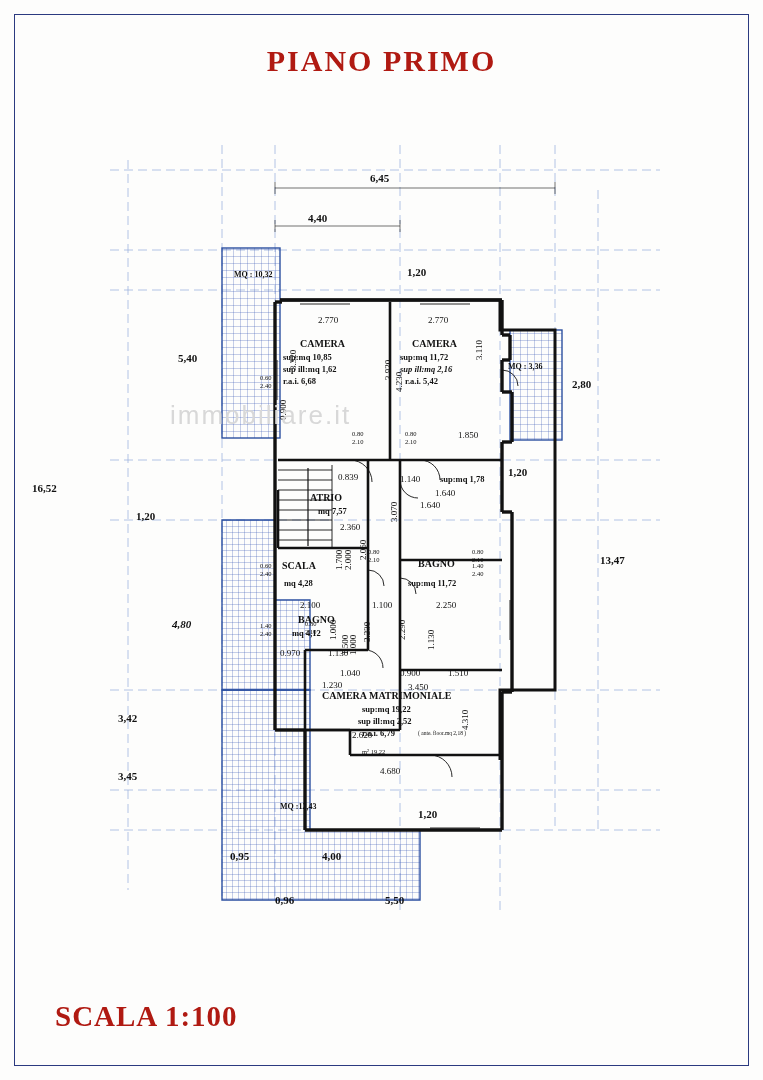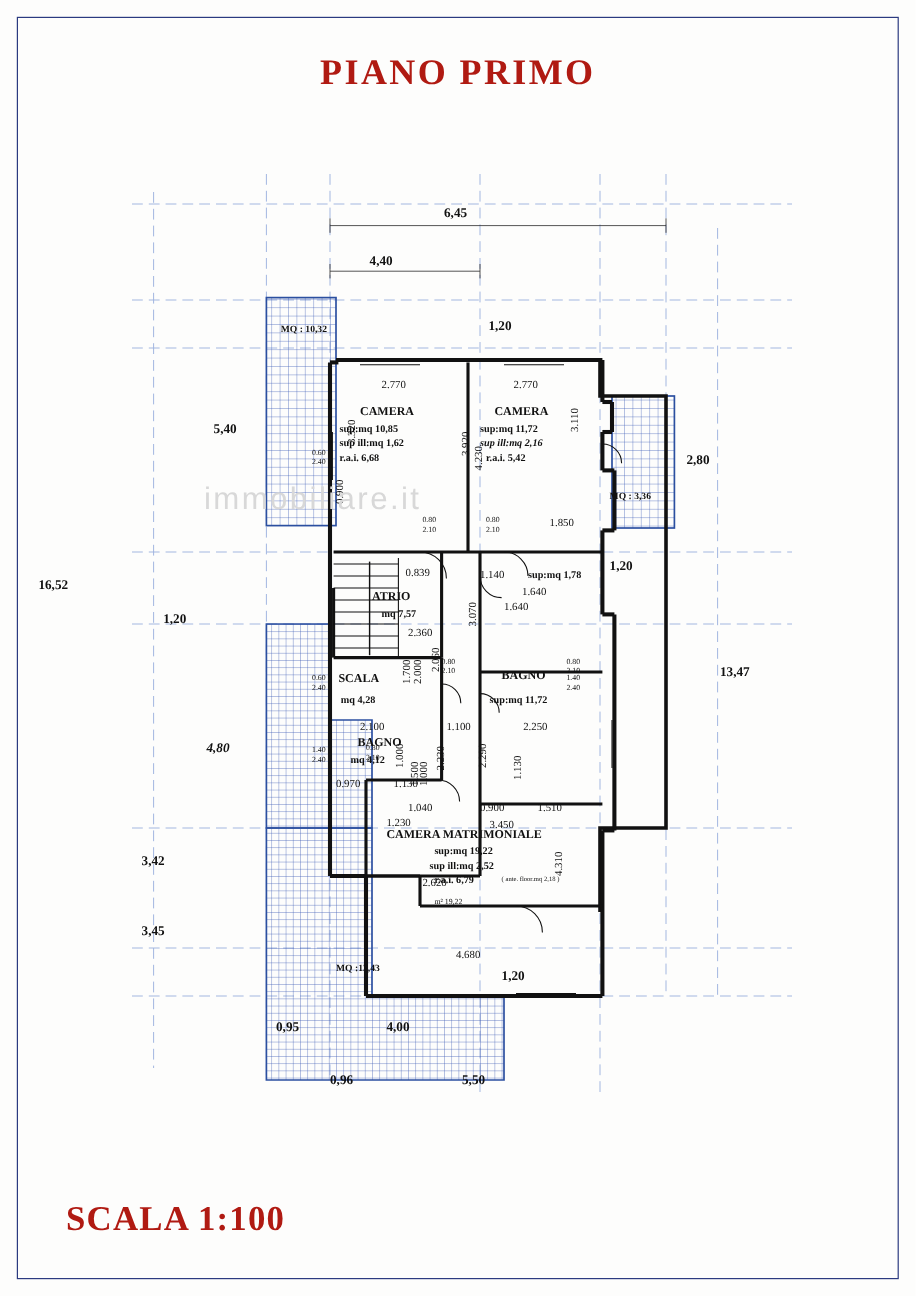--- a/index.html
+++ b/index.html
@@ -246,21 +246,21 @@
     <div class="txt dim-b" style="left:500px;top:424px;">13,47</div>
     <div class="txt dim-b" style="left:408px;top:336px;">1,20</div>
     <div class="txt dim-b" style="left:318px;top:678px;">1,20</div>
 
     <div class="txt dim-b" style="left:130px;top:720px;">0,95</div>
     <div class="txt dim-b" style="left:222px;top:720px;">4,00</div>
     <div class="txt dim-b" style="left:175px;top:764px;">0,96</div>
     <div class="txt dim-b" style="left:285px;top:764px;">5,50</div>
 
     <div class="txt mq" style="left:134px;top:140px;">MQ : 10,32</div>
-    <div class="txt mq" style="left:408px;top:232px;margin-top:47px;">MQ : 3,36</div>
+    <div class="txt mq" style="left:408px;top:232px;">MQ : 3,36</div>
     <div class="txt mq" style="left:180px;top:672px;">MQ  :12,43</div>
 
     <div class="txt dim" style="left:218px;top:185px;">2.770</div>
     <div class="txt room-name" style="left:200px;top:208px;">CAMERA</div>
     <div class="txt room-line" style="left:183px;top:222px;">sup:mq 10,85</div>
     <div class="txt room-line" style="left:183px;top:234px;">sup ill:mq 1,62</div>
     <div class="txt room-line" style="left:183px;top:246px;">r.a.i. 6,68</div>
     <div class="txt dim rot" style="left:188px;top:240px;transform:rotate(-90deg);">3.320</div>
     <div class="txt dim rot" style="left:283px;top:250px;transform:rotate(-90deg);">3.920</div>
     <div class="txt dim rot" style="left:178px;top:290px;transform:rotate(-90deg);">0.900</div>
@@ -295,21 +295,21 @@
     <div class="txt dim" style="left:336px;top:470px;">2.250</div>
     <div class="txt dim" style="left:320px;top:370px;">1.640</div>
     <div class="txt room-line" style="left:340px;top:344px;">sup:mq 1,78</div>
 
     <div class="txt room-name" style="left:222px;top:560px;">CAMERA MATRIMONIALE</div>
     <div class="txt room-line" style="left:262px;top:574px;">sup:mq 19,22</div>
     <div class="txt room-line" style="left:258px;top:586px;">sup ill:mq 2,52</div>
     <div class="txt room-line" style="left:262px;top:598px;">r.a.i. 6,79</div>
     <div class="txt micro" style="left:318px;top:600px;">( ante. floor.mq 2,18 )</div>
     <div class="txt tiny" style="left:262px;top:618px;">m² 19,22</div>
-    <div class="txt dim" style="left:280px;top:636px;margin-top:24px;">4.680</div>
+    <div class="txt dim" style="left:280px;top:636px;">4.680</div>
     <div class="txt dim" style="left:308px;top:552px;">3.450</div>
     <div class="txt dim rot" style="left:360px;top:600px;transform:rotate(-90deg);">4.310</div>
     <div class="txt dim" style="left:240px;top:538px;">1.040</div>
     <div class="txt dim" style="left:300px;top:538px;">0.900</div>
     <div class="txt dim" style="left:348px;top:538px;">1.510</div>
     <div class="txt dim" style="left:222px;top:550px;">1.230</div>
     <div class="txt dim rot" style="left:326px;top:520px;transform:rotate(-90deg);">1.130</div>
     <div class="txt dim" style="left:252px;top:600px;">2.620</div>
 
     <div class="txt tiny" style="left:160px;top:244px;">0.60</div>

